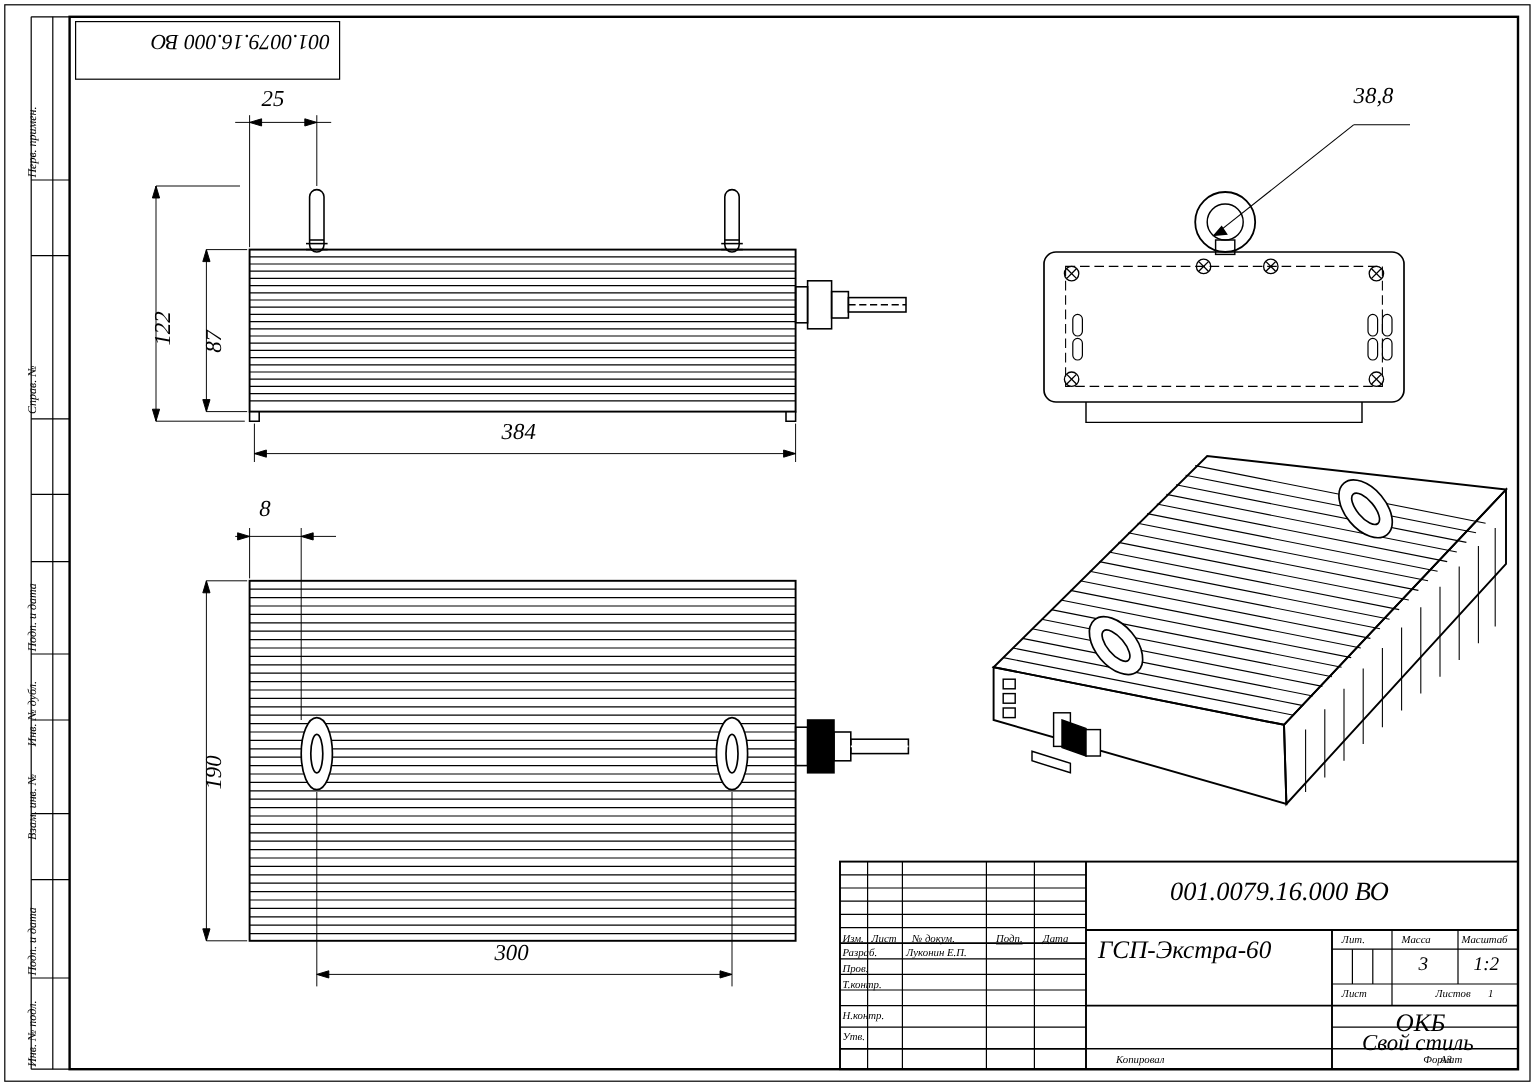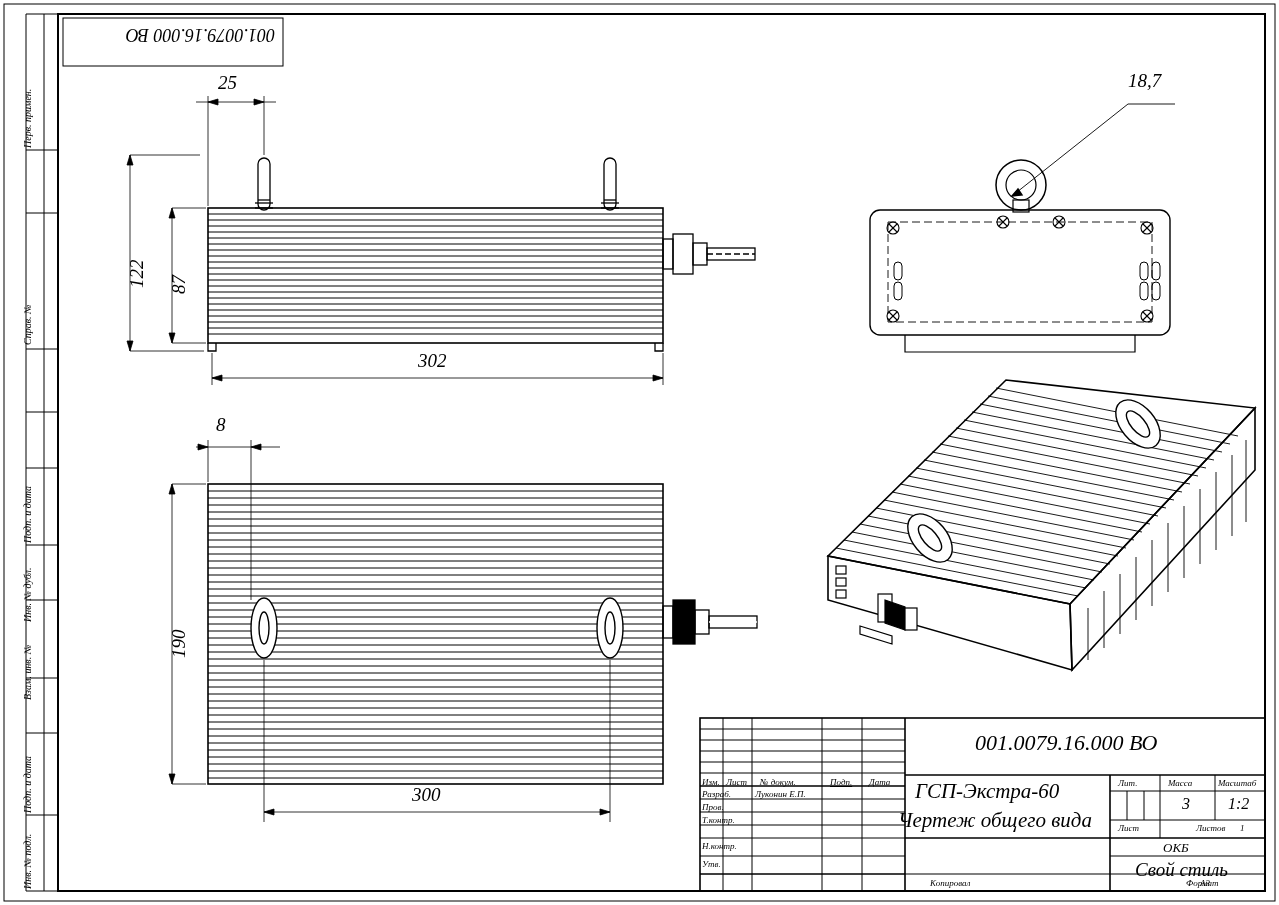--- a/index.html
+++ b/index.html
@@ -129,21 +129,21 @@
       <line x1="663" y1="353" x2="663" y2="385"></line>
       <line x1="212" y1="378" x2="663" y2="378"></line>
       <path d="M212 378 l10 -3 l0 6 z" fill="#000"></path>
       <path d="M663 378 l-10 -3 l0 6 z" fill="#000"></path>
     </g>
   </svg>
 
   <div class="txt dim" style="left:218px;top:72px;text-align:right;">25</div>
   <div class="txt dim rot90" style="left:126px;top:288px;">122</div>
   <div class="txt dim rot90" style="left:168px;top:294px;">87</div>
-  <div class="txt dim" style="left:418px;top:350px;">302</div>
+  <div class="txt dim" style="left:418px;top:350px;">384</div>
 
   <svg width="1279" height="905">
     <g stroke="#000" fill="none">
       <rect x="208" y="484" width="455" height="300" stroke-width="1.6"></rect>
       <g stroke-width="1">
         <line x1="208" y1="491" x2="663" y2="491"></line>
         <line x1="208" y1="498" x2="663" y2="498"></line>
         <line x1="208" y1="505" x2="663" y2="505"></line>
         <line x1="208" y1="512" x2="663" y2="512"></line>
         <line x1="208" y1="519" x2="663" y2="519"></line>
@@ -269,21 +269,21 @@
 
       <circle cx="1021" cy="185" r="25" stroke-width="1.5"></circle>
       <circle cx="1021" cy="185" r="15" stroke-width="1.2"></circle>
       <rect x="1013" y="200" width="16" height="12" stroke-width="1.2"></rect>
 
       <line x1="1012" y1="196" x2="1128" y2="104" stroke-width="0.9"></line>
       <line x1="1128" y1="104" x2="1175" y2="104" stroke-width="0.9"></line>
       <path d="M1012 196 l10 -1 l-4 -6 z" fill="#000"></path>
     </g>
   </svg>
-  <div class="txt dim" style="left:1128px;top:70px;">18,7</div>
+  <div class="txt dim" style="left:1128px;top:70px;">38,8</div>
 
   <svg width="1279" height="905">
     <g stroke="#000" fill="none">
 
       <path d="M828 556 L1006 380 L1255 408 L1070 604 Z" stroke-width="1.6"></path>
 
       <path d="M828 556 L828 600 L1072 670 L1070 604 Z" stroke-width="1.6"></path>
 
       <path d="M1070 604 L1072 670 L1255 470 L1255 408 Z" stroke-width="1.6"></path>
 
@@ -397,32 +397,31 @@
 
   <div class="txt tiny" style="left:702px;top:789px;">Разраб.</div>
   <div class="txt tiny" style="left:755px;top:789px;">Луконин Е.П.</div>
   <div class="txt tiny" style="left:702px;top:802px;">Пров.</div>
   <div class="txt tiny" style="left:702px;top:815px;">Т.контр.</div>
   <div class="txt tiny" style="left:702px;top:841px;">Н.контр.</div>
   <div class="txt tiny" style="left:702px;top:859px;">Утв.</div>
 
   <div class="txt" style="left:975px;top:730px;font-size:22px;">001.0079.16.000 ВО</div>
   <div class="txt" style="left:915px;top:779px;font-size:21px;">ГСП-Экстра-60</div>
-  <div class="txt" style="left:898px;top:808px;font-size:21px;">Чертеж общего вида</div>
 
   <div class="txt tiny" style="left:1118px;top:778px;">Лит.</div>
   <div class="txt tiny" style="left:1168px;top:778px;">Масса</div>
   <div class="txt tiny" style="left:1218px;top:778px;">Масштаб</div>
   <div class="txt" style="left:1182px;top:795px;font-size:16px;">3</div>
   <div class="txt" style="left:1228px;top:795px;font-size:16px;">1:2</div>
 
   <div class="txt tiny" style="left:1118px;top:823px;">Лист</div>
   <div class="txt tiny" style="left:1168px;top:823px;margin-left:28px;">Листов</div>
   <div class="txt tiny" style="left:1240px;top:823px;">1</div>
 
-  <div class="txt" style="left:1163px;top:840px;font-size:13px;">ОКБ</div>
+  <div class="txt" style="left:1163px;top:840px;font-size:21px;">ОКБ</div>
   <div class="txt" style="left:1135px;top:859px;font-size:19px;">Свой стиль</div>
 
   <div class="txt tiny" style="left:930px;top:878px;">Копировал</div>
   <div class="txt tiny" style="left:1138px;top:878px;margin-left:48px;">Формат</div>
   <div class="txt tiny" style="left:1200px;top:878px;">А3</div>
 
 </div>
 
 </body></html>

